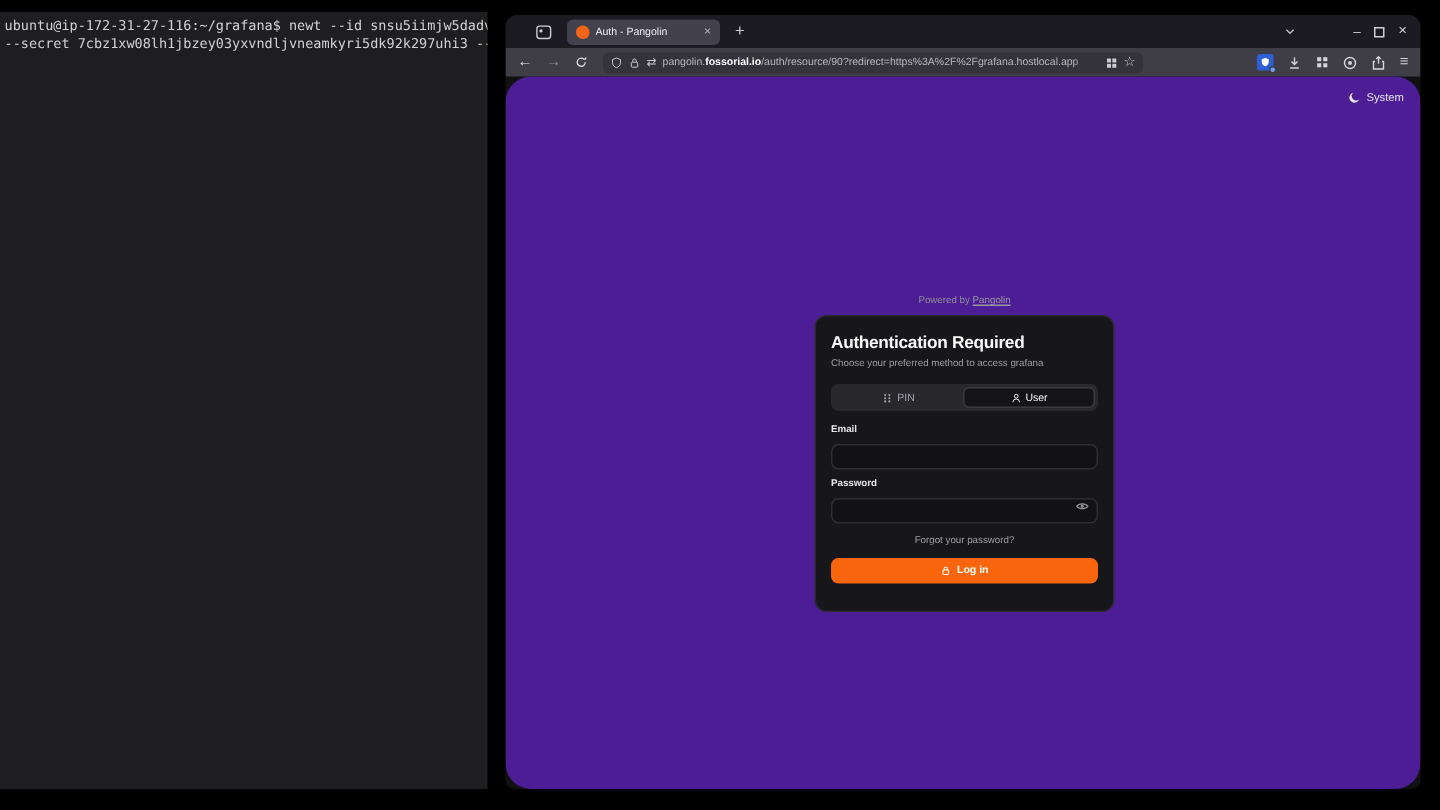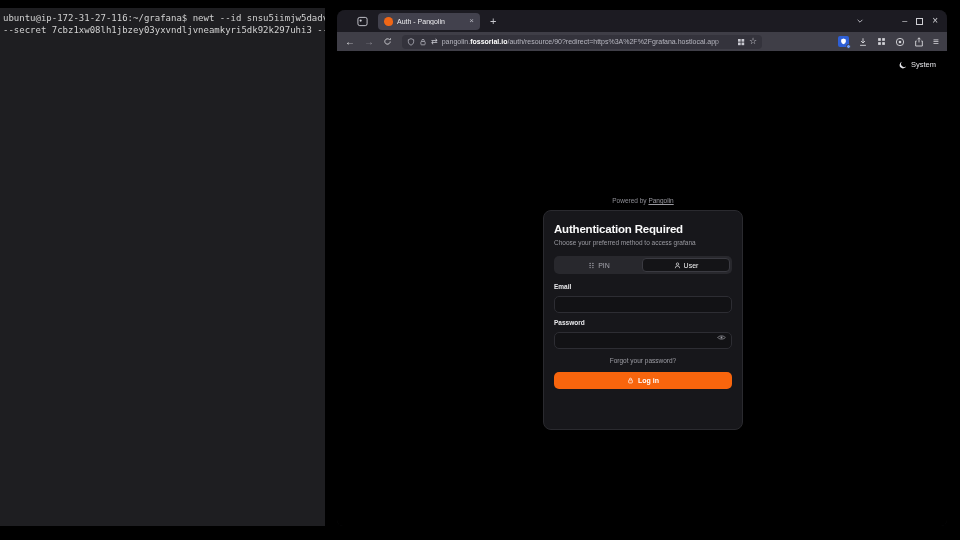--- a/index.html
+++ b/index.html
@@ -64,28 +64,28 @@
   .toolicons { margin-left:auto; display:flex; align-items:center; gap:9px; }
   .ticon { color:#d5d5da; display:flex; position:relative; }
   .ext-blue { width:11px; height:11px; background:#2e5fd6; border-radius:2px;
               display:flex; align-items:center; justify-content:center; position:relative; }
   .ext-blue svg { display:block; }
   .ext-badge { position:absolute; right:-2px; bottom:-2px; width:5px; height:5px;
                border-radius:50%; background:#6fa0ff; border:1px solid #3f3e47; }
   .hamburger { font-size:10px; color:#d5d5da; line-height:1; }
 
   
-  .content { position:absolute; left:0; top:41px; width:610px; height:475px; background:#000000; }
+  .content { position:absolute; left:0; top:41px; width:610px; height:475px; background:#4c1d95;border-radius:17px; }
   .theme-toggle { position:absolute; top:9px; right:11px; display:flex; align-items:center; gap:4px;
                   color:#e4e4e8; font-size:7.5px; }
   .auth-wrap { position:absolute; left:206px; top:146px; width:200px; }
   .powered { text-align:center; font-size:6.5px; color:#8f8f96; margin-bottom:6px; }
   .powered a { color:#9a9aa1; text-decoration:underline; }
   .card { background:#17171b; border:1px solid #2a2a2f; border-radius:8px;
-          padding:10px; height:220px; }
+          padding:10px; height:198px; }
   .card-title { font-size:11.5px; font-weight:bold; color:#fafafa; letter-spacing:-0.2px;
                 margin:2px 0 4px; }
   .card-sub { font-size:6.5px; color:#9b9ba2; margin-bottom:10px; }
   .seg { height:18px; background:#28282d; border-radius:5px; padding:2px; display:flex; margin-bottom:9px; }
   .seg-item { flex:1; display:flex; align-items:center; justify-content:center; gap:3px;
               font-size:7px; color:#a4a4ac; border-radius:4px; }
   .seg-item.active { background:#141417; color:#f4f4f5; border:1px solid #3a3a41; }
   .fld-label { display:block; font-size:6.5px; font-weight:bold; color:#e8e8eb; margin:6px 0 3px; }
   .fld { position:relative; }
   .fld input { width:100%; height:17px; background:#121215; border:1px solid #2d2d33;

